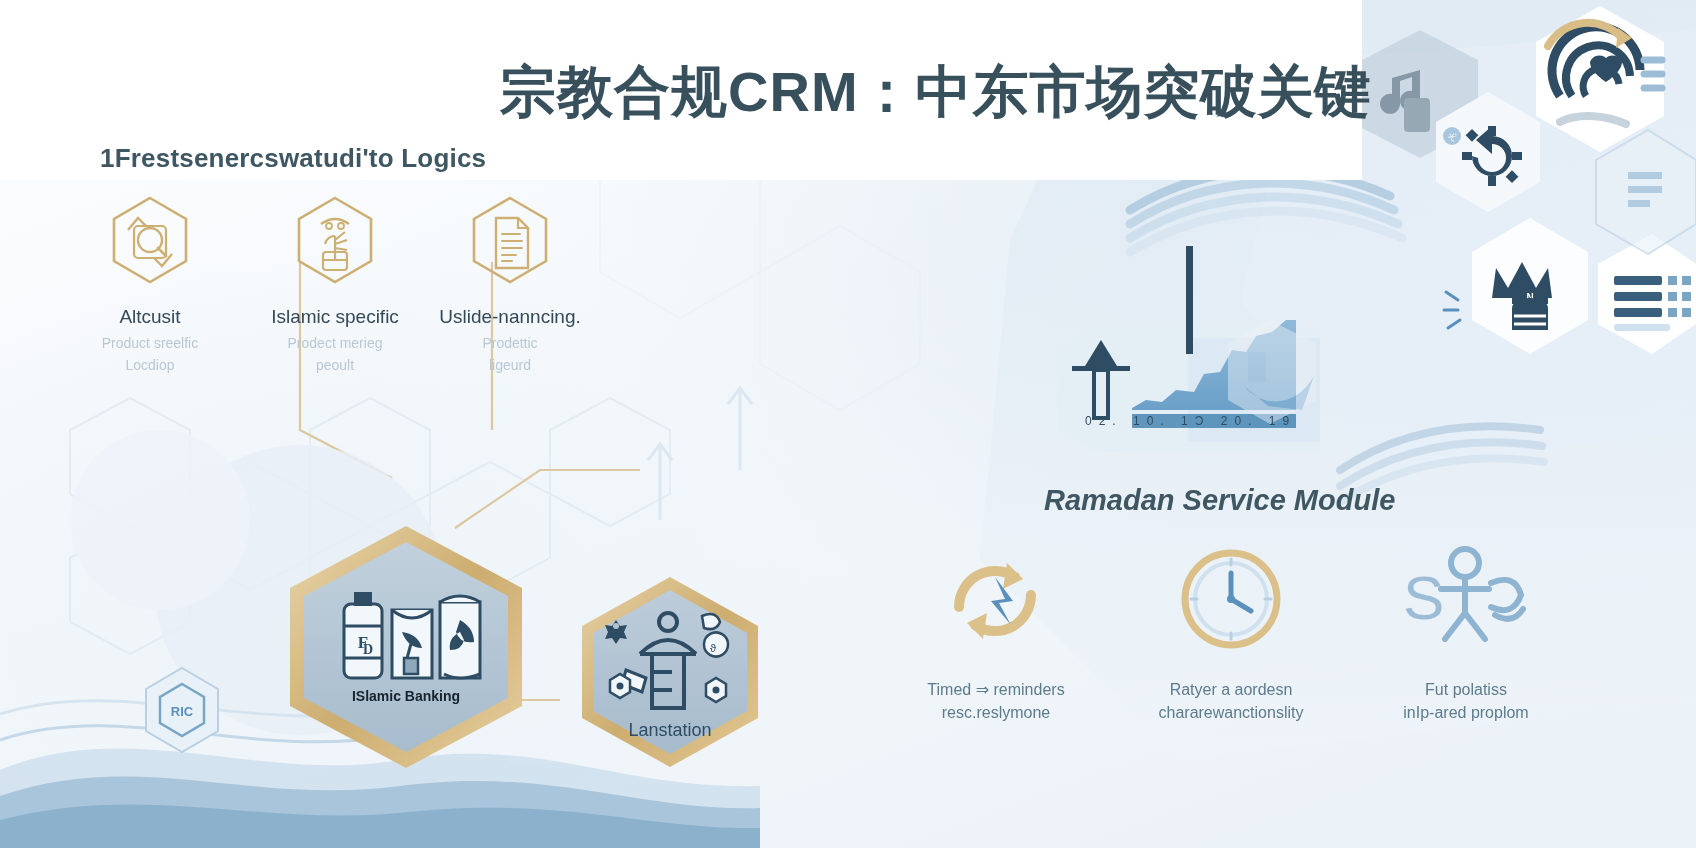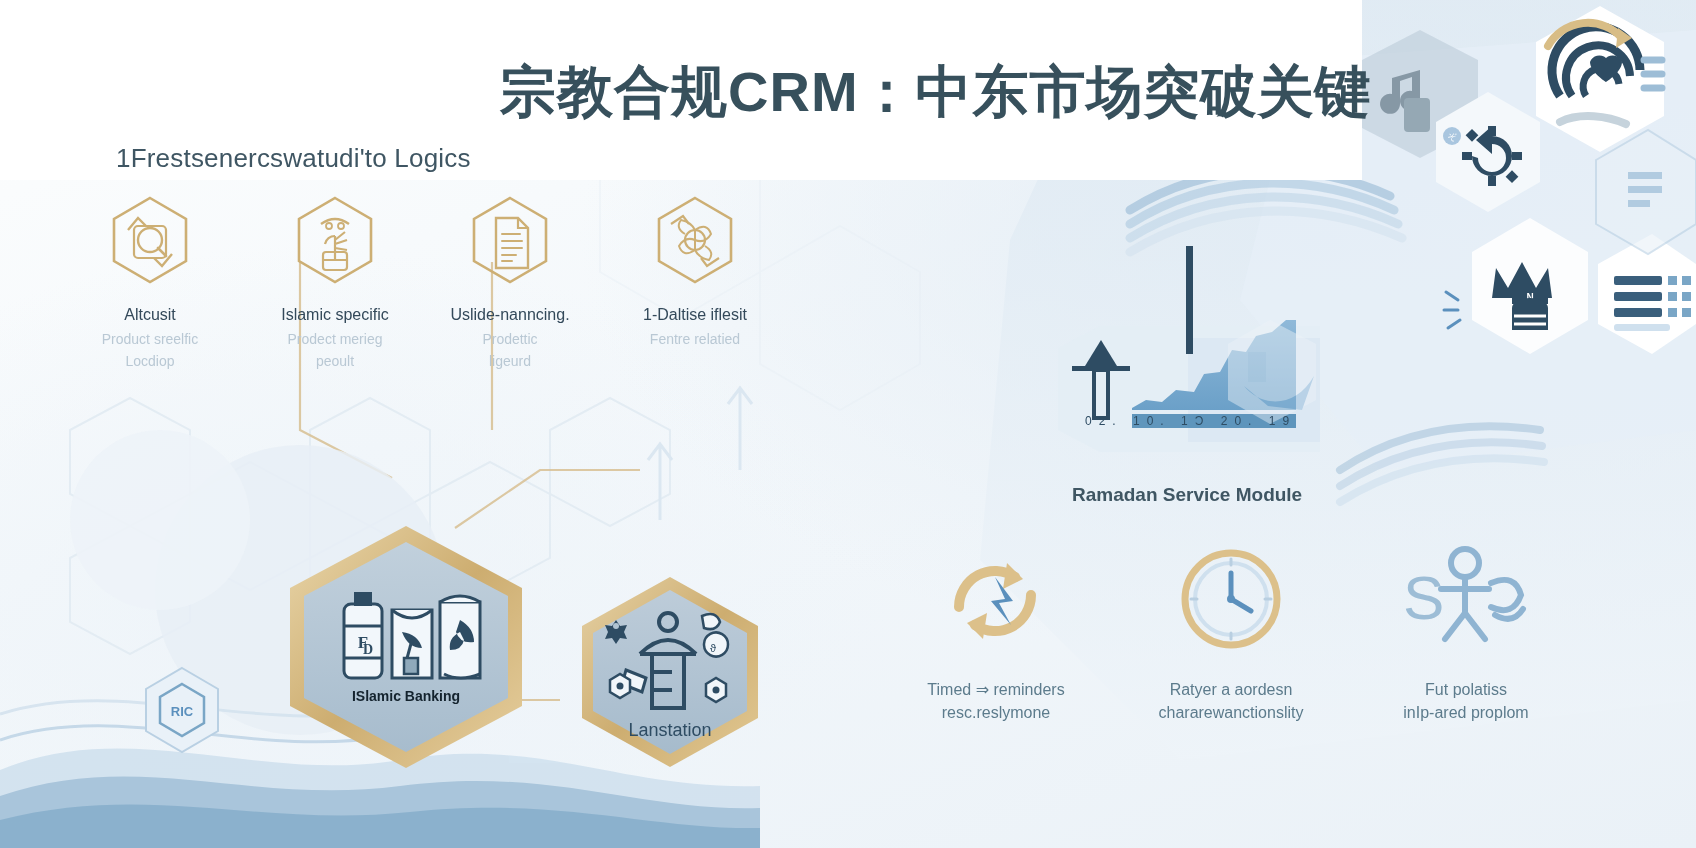--- a/index.html
+++ b/index.html
@@ -33,47 +33,47 @@
     background:#ffffff;
   }
   .main-title{
     position:absolute;left:500px;top:60px;width:740px;
     font-size:56px;font-weight:bold;letter-spacing:1px;
     color:#37505c;line-height:1.15;white-space:nowrap;
   }
 
   
   .left-heading{
-    position:absolute;left:116px;top:143px;
-    font-size:26px;font-weight:normal;color:#3f5663;letter-spacing:.2px;
+    position:absolute;left:100px;top:143px;
+    font-size:26px;font-weight:bold;color:#3f5663;letter-spacing:.2px;
     white-space:nowrap;
   }
 
   
   .hexrow{position:absolute;left:60px;top:196px;width:720px;height:200px;}
   .hexitem{position:absolute;top:0;width:180px;text-align:center;}
   .hexitem .hexwrap{height:92px;display:flex;align-items:center;justify-content:center;}
   .hexitem .lbl{
-    margin-top:18px;font-size:16px;color:#33495a;white-space:nowrap;
+    margin-top:18px;font-size:19px;color:#33495a;white-space:nowrap;
   }
   .hexitem .sub{
     margin-top:5px;font-size:14px;color:#b9c8d4;line-height:1.55;
   }
 
   
   .bighex{position:absolute;}
   .bighex .cap{
     position:absolute;left:0;right:0;text-align:center;
     font-weight:bold;color:#14232e;
   }
 
   
   .right-heading{
-    position:absolute;left:1072px;top:484px;
-    font-size:19px;font-weight:bold;color:#3f5663;white-space:nowrap;
+    position:absolute;left:1044px;top:484px;
+    font-size:29px;font-weight:bold;color:#3f5663;white-space:nowrap;font-style:italic;
   }
   .ramrow{position:absolute;left:880px;top:540px;width:700px;height:230px;}
   .ramitem{position:absolute;top:0;width:232px;text-align:center;}
   .ramitem .icn{height:120px;display:flex;align-items:center;justify-content:center;}
   .ramitem .txt{
     margin-top:18px;font-size:16px;color:#5c7b8c;line-height:1.45;
   }
   .chart-ticks{
     position:absolute;left:1085px;top:414px;
     font-size:12px;font-weight:normal;color:#2e4c63;letter-spacing:7px;
@@ -338,37 +338,20 @@
             <path d="M44,65 h14"></path>
               <path d="M44,71 h10"></path>
           </g>
         </svg>
       </div>
       <div class="lbl">Uslide-nanncing.</div>
       <div class="sub">Prodettic</div>
       <div class="sub" style="margin-top:0">ligeurd</div>
     </div>
 
-    <div class="hexitem" style="left:545px;">
-      <div class="hexwrap">
-        <svg width="104" height="104" viewBox="0 0 104 104">
-          <polygon points="52,8 88,29 88,71 52,92 16,71 16,29" fill="none" stroke="#cdaf74" stroke-width="2.6"></polygon>
-          <path d="M28,34 l12,-8 l6,8" fill="none" stroke="#cdaf74" stroke-width="2.2"></path>
-          <path d="M76,68 l-12,8 l-6,-8" fill="none" stroke="#cdaf74" stroke-width="2.2"></path>
-          <circle cx="52" cy="50" r="10" fill="none" stroke="#cdaf74" stroke-width="2.2"></circle>
-          <path d="M52,40 q12,-8 16,4 q-6,10 -16,6z" fill="none" stroke="#cdaf74" stroke-width="2"></path>
-          <path d="M52,60 q-12,8 -16,-4 q6,-10 16,-6z" fill="none" stroke="#cdaf74" stroke-width="2"></path>
-          <path d="M42,44 q-10,-6 -4,-14 q10,2 14,10" fill="none" stroke="#cdaf74" stroke-width="2"></path>
-          <path d="M62,56 q10,6 4,14 q-10,-2 -14,-10" fill="none" stroke="#cdaf74" stroke-width="2"></path>
-        </svg>
-      </div>
-      <div class="lbl">1-Daltise iflesit</div>
-      <div class="sub">Fentre relatied</div>
-      <div class="sub" style="margin-top:0"></div>
-    </div>
   </div>
 
   <div class="bighex" style="left:276px;top:520px;width:260px;height:250px;">
     <svg width="260" height="250" viewBox="0 0 260 250">
       <polygon points="130,6 246,68 246,186 130,248 14,186 14,68" fill="url(#gGoldB)"></polygon>
       <defs>
         <linearGradient id="gGoldB" x1="0" y1="0" x2="1" y2="1">
           <stop offset="0%" stop-color="#e9d6aa"></stop>
             <stop offset="50%" stop-color="#cdad70"></stop>
           <stop offset="100%" stop-color="#e6cf9f"></stop>

